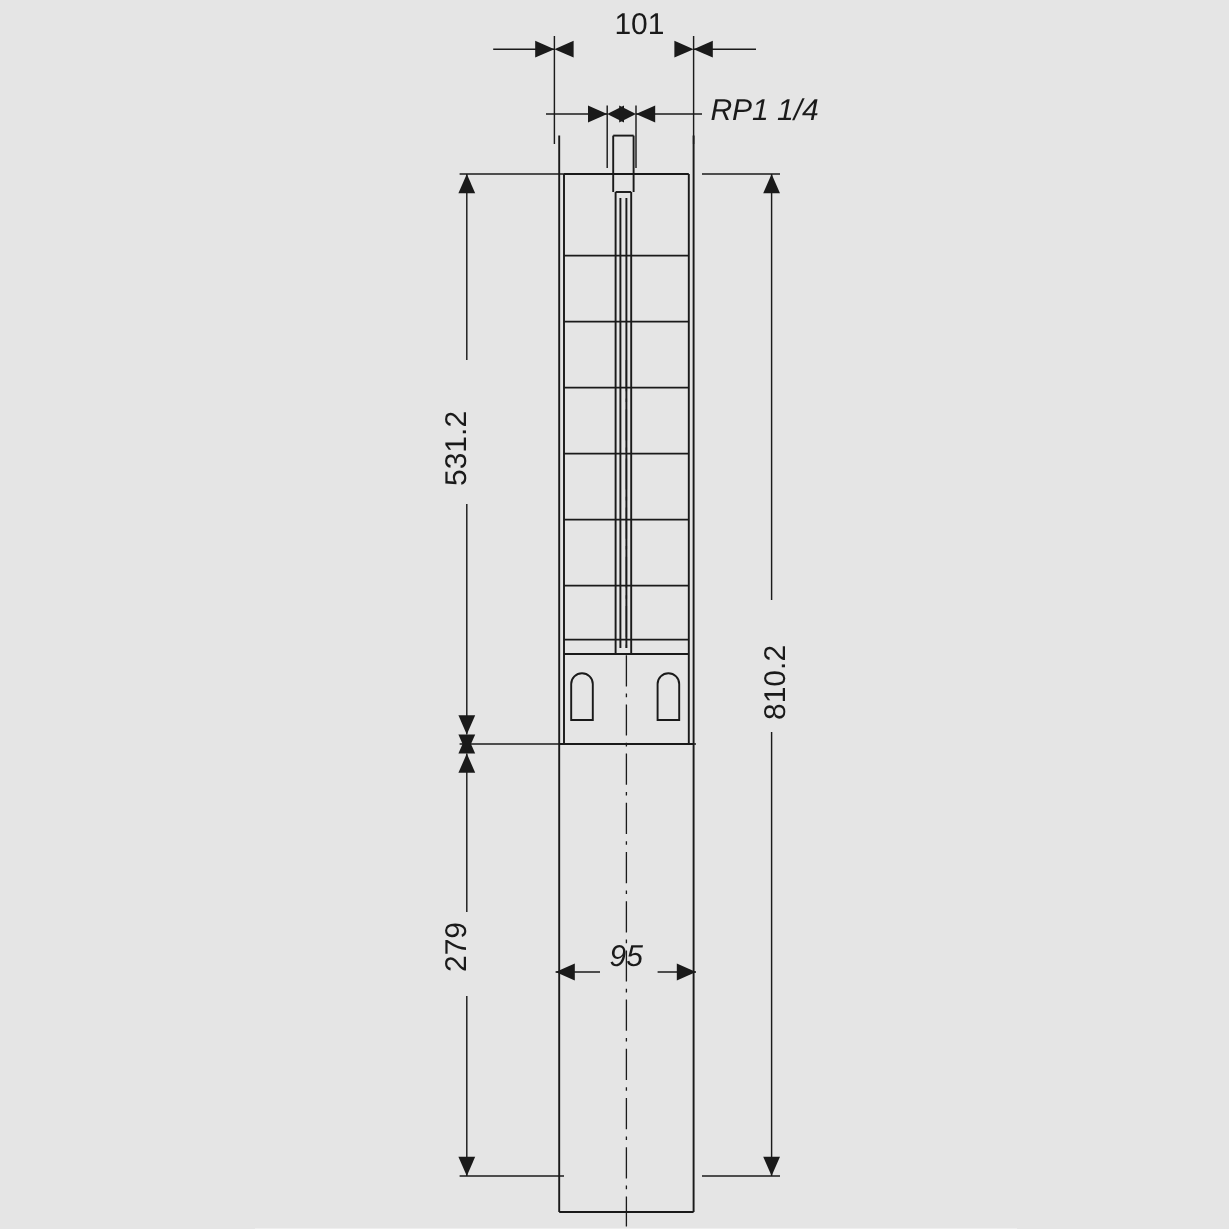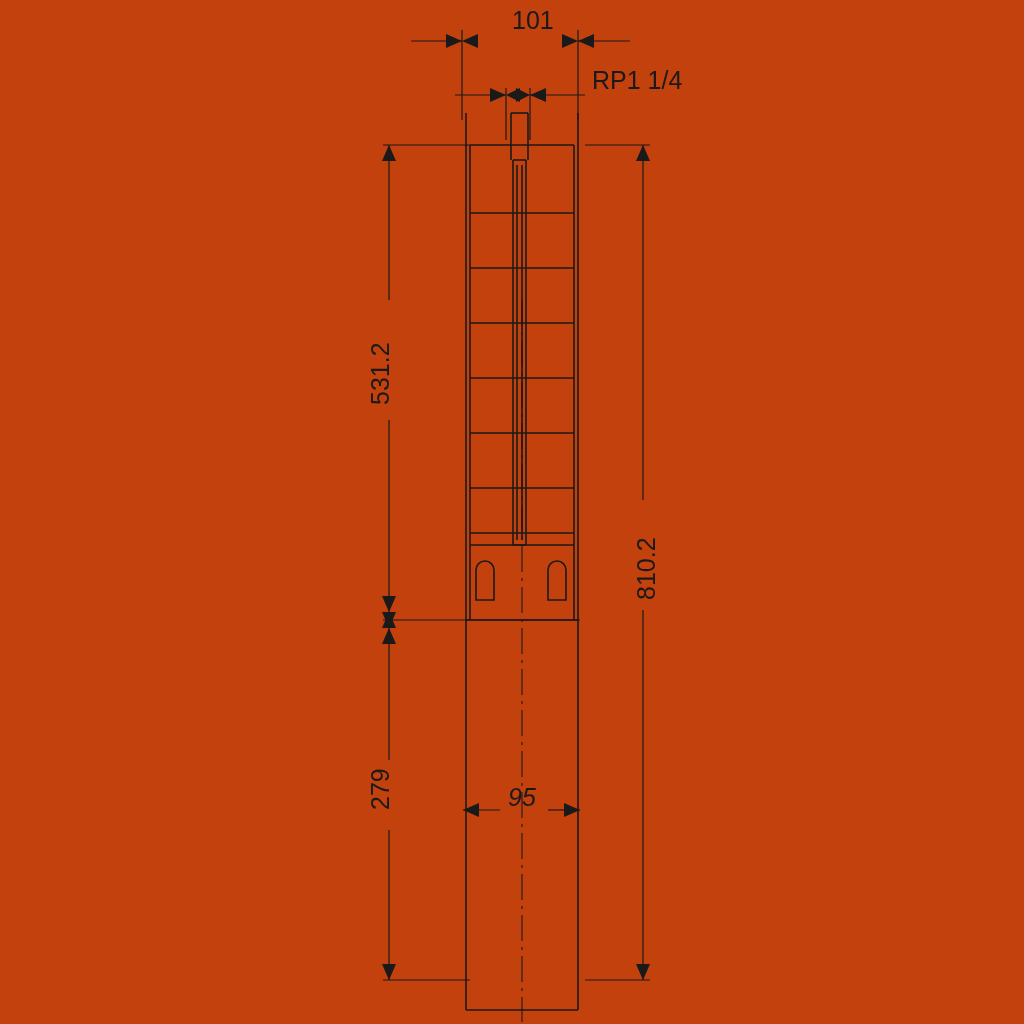--- a/index.html
+++ b/index.html
@@ -4,21 +4,21 @@
 <style>
   html, body {
     margin: 0;
     padding: 0;
     background: #ffffff;
   }
   #stage {
     position: relative;
     width: 1024px;
     height: 1024px;
-    background: #c2410c;
+    background: #e5e5e5;
     font-family: "Liberation Sans", sans-serif;
     overflow: hidden;
   }
   #drawing {
     position: absolute;
     left: 0;
     top: 0;
     width: 1024px;
     height: 1024px;
   }
@@ -140,21 +140,21 @@
 
       <g stroke-width="1.1" stroke-dasharray="26 6 3 6">
         <line x1="522" y1="300" x2="522" y2="1022"></line>
       </g>
 
     </g>
   </svg>
 
   <div class="dim-label" style="left:512px; top:8px;">101</div>
 
-  <div class="dim-label" style="left:592px; top:68px;">RP1 1/4</div>
+  <div class="dim-label" style="left:592px; top:80px;font-style:italic;">RP1 1/4</div>
 
   <div class="dim-label rot" style="left:368px; top:405px;">531.2</div>
 
   <div class="dim-label rot" style="left:368px; top:810px;">279</div>
 
   <div class="dim-label rot" style="left:634px; top:600px;">810.2</div>
 
   <div class="dim-label" style="left:508px; top:785px;font-style:italic;">95</div>
 
 </div>

